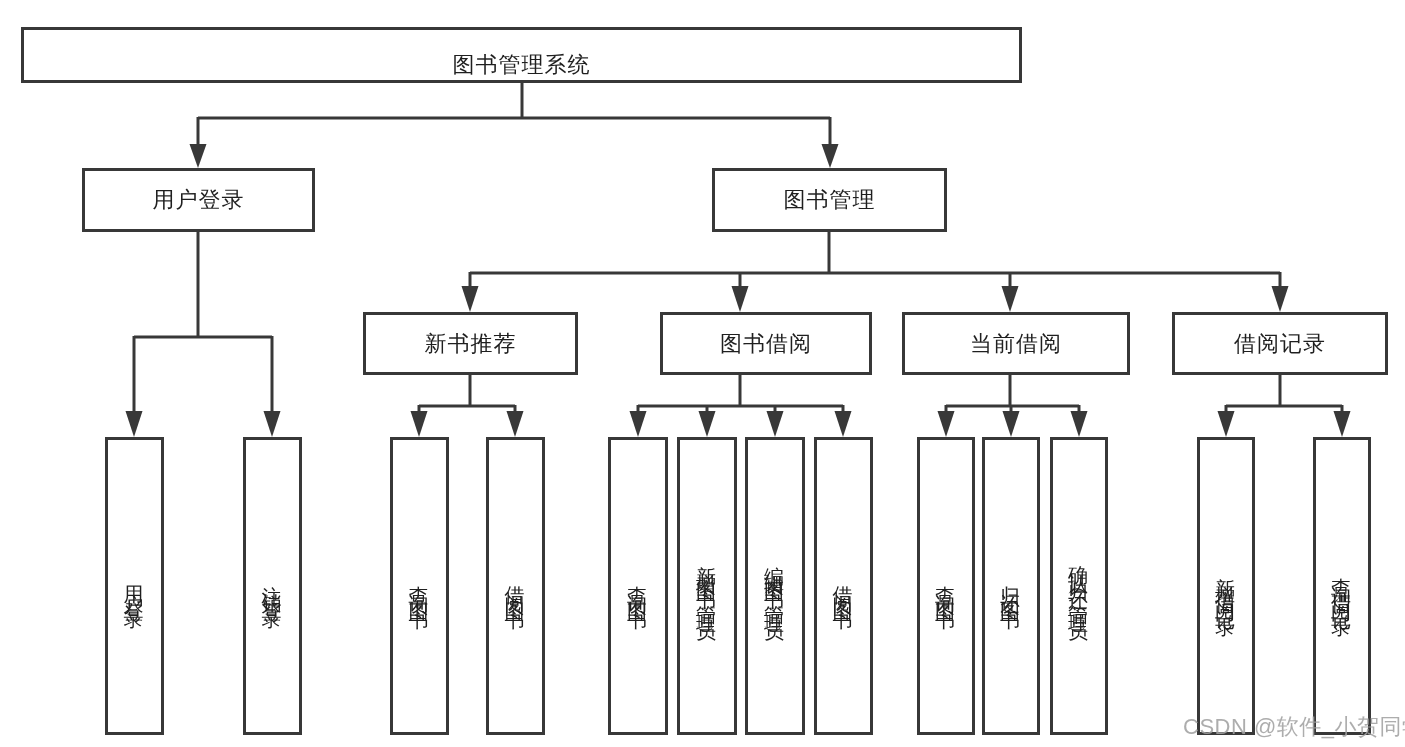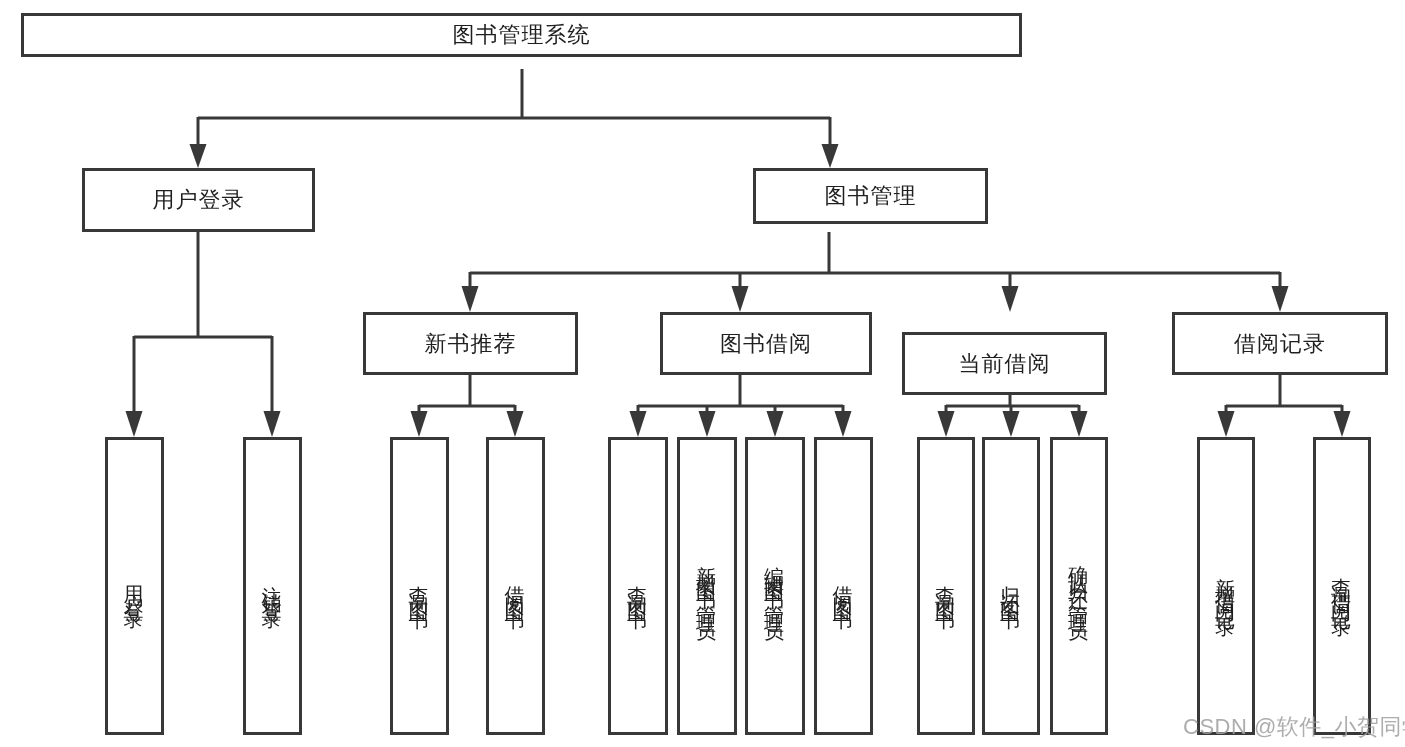--- a/index.html
+++ b/index.html
@@ -125,38 +125,38 @@
     <g>
       <line x1="1280" y1="375" x2="1280" y2="406"></line>
       <line x1="1226" y1="406" x2="1342" y2="406"></line>
       <line x1="1226" y1="405" x2="1226" y2="413"></line>
       <path class="arrow" d="M1217.5,411 L1234.5,411 L1226,437 Z"></path>
       <line x1="1342" y1="405" x2="1342" y2="413"></line>
       <path class="arrow" d="M1333.5,411 L1350.5,411 L1342,437 Z"></path>
     </g>
   </svg>
 
-  <div class="node" style="left:21px;top:13px;width:1001px;height:44px;">
+  <div class="node" style="left:21px;top:27px;width:1001px;height:56px;align-items:flex-end;">
     <span>图书管理系统</span>
   </div>
 
   <div class="node" style="left:82px;top:168px;width:233px;height:64px;">
     <span>用户登录</span>
   </div>
-  <div class="node" style="left:712px;top:168px;width:235px;height:56px;margin-left:41px;">
+  <div class="node" style="left:712px;top:168px;width:235px;height:64px;">
     <span>图书管理</span>
   </div>
 
   <div class="node" style="left:363px;top:312px;width:215px;height:63px;text-align:right;">
     <span>新书推荐</span>
   </div>
   <div class="node" style="left:632px;top:312px;width:212px;height:63px;margin-left:28px;">
     <span>图书借阅</span>
   </div>
-  <div class="node" style="left:902px;top:312px;width:205px;height:63px;margin-top:20px;">
+  <div class="node" style="left:902px;top:312px;width:228px;height:63px;">
     <span>当前借阅</span>
   </div>
   <div class="node" style="left:1172px;top:312px;width:216px;height:63px;">
     <span>借阅记录</span>
   </div>
 
   <div class="leaf" style="left:105px;">
     <span class="vtext">用户登录</span>
   </div>
   <div class="leaf" style="left:243px;">

